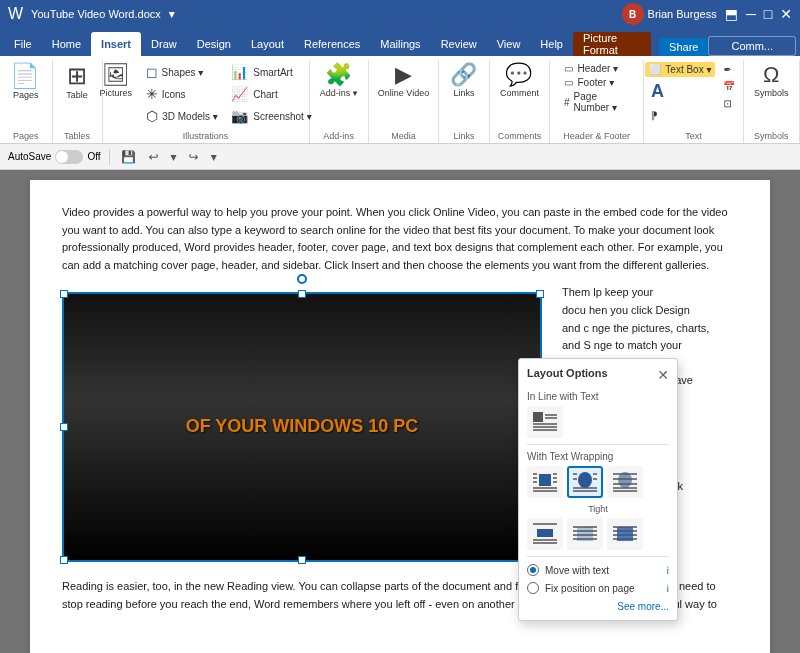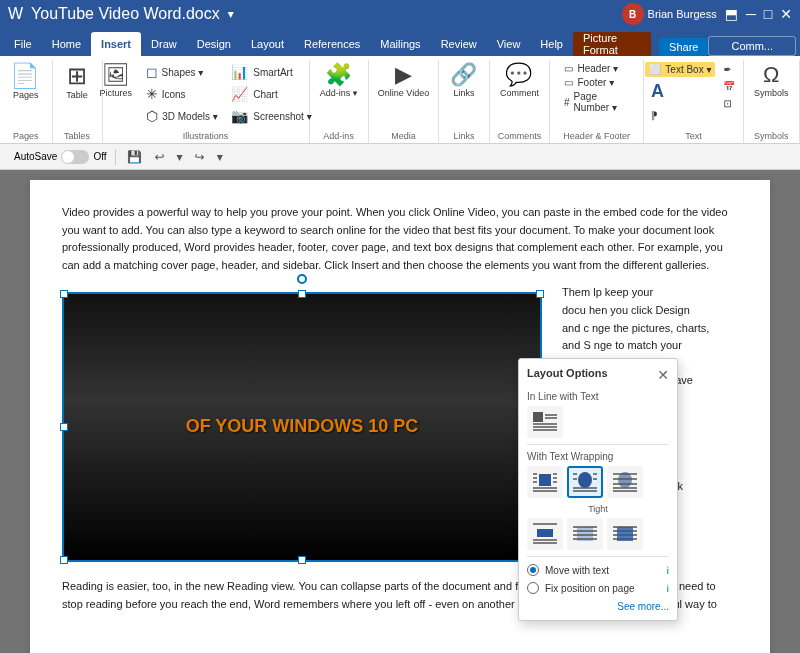--- a/index.html
+++ b/index.html
@@ -111,21 +111,21 @@
       border-radius: 2px;
     }
 
     
     .qat {
       background: #f3f3f3;
       border-bottom: 1px solid #d0d0d0;
       height: 26px;
       display: flex;
       align-items: center;
-      padding: 0 14px;
+      padding: 0 8px;
       gap: 4px;
     }
     .autosave-toggle { display: flex; align-items: center; gap: 4px; font-size: 10px; }
     .toggle-off { width: 28px; height: 14px; background: #ccc; border-radius: 7px; position: relative; cursor: pointer; }
     .toggle-knob { width: 12px; height: 12px; background: white; border-radius: 50%; position: absolute; top: 1px; left: 1px; }
     .qat-btn { padding: 2px 4px; cursor: pointer; font-size: 12px; color: #555; border-radius: 2px; }
     .separator { width: 1px; height: 16px; background: #ccc; margin: 0 4px; }
     .doc-text { margin-bottom: 10px; font-size: 11px; line-height: 1.6; }
     
     
@@ -230,21 +230,21 @@
     .icon-blue { color: #2b579a; }
   </style>
 </head>
 <body>
 
 <div class="app-layout">
 
   <div class="title-bar">
     <div class="title-bar-left">
       <span style="font-size:16px;">W</span>
-      <span style="font-size:16px;">YouTube Video Word.docx</span>
+      <span style="font-size:11px;">YouTube Video Word.docx</span>
       <span>▾</span>
     </div>
     <div class="title-bar-right">
       <div class="user-info">
         <div class="avatar">B</div>
         <span>Brian Burgess</span>
       </div>
       <span style="color:white;font-size:14px;">⬒</span>
       <span style="color:white;font-size:14px;">─</span>
       <span style="color:white;font-size:14px;">□</span>

